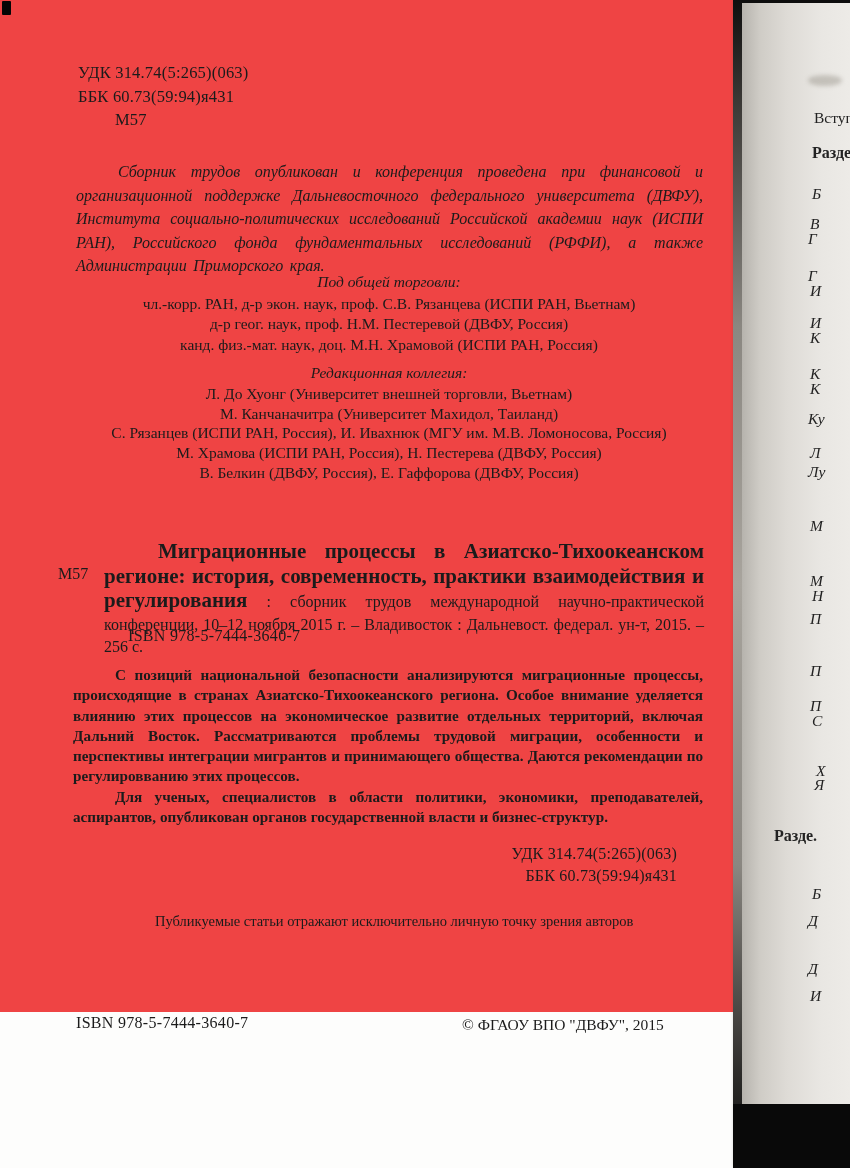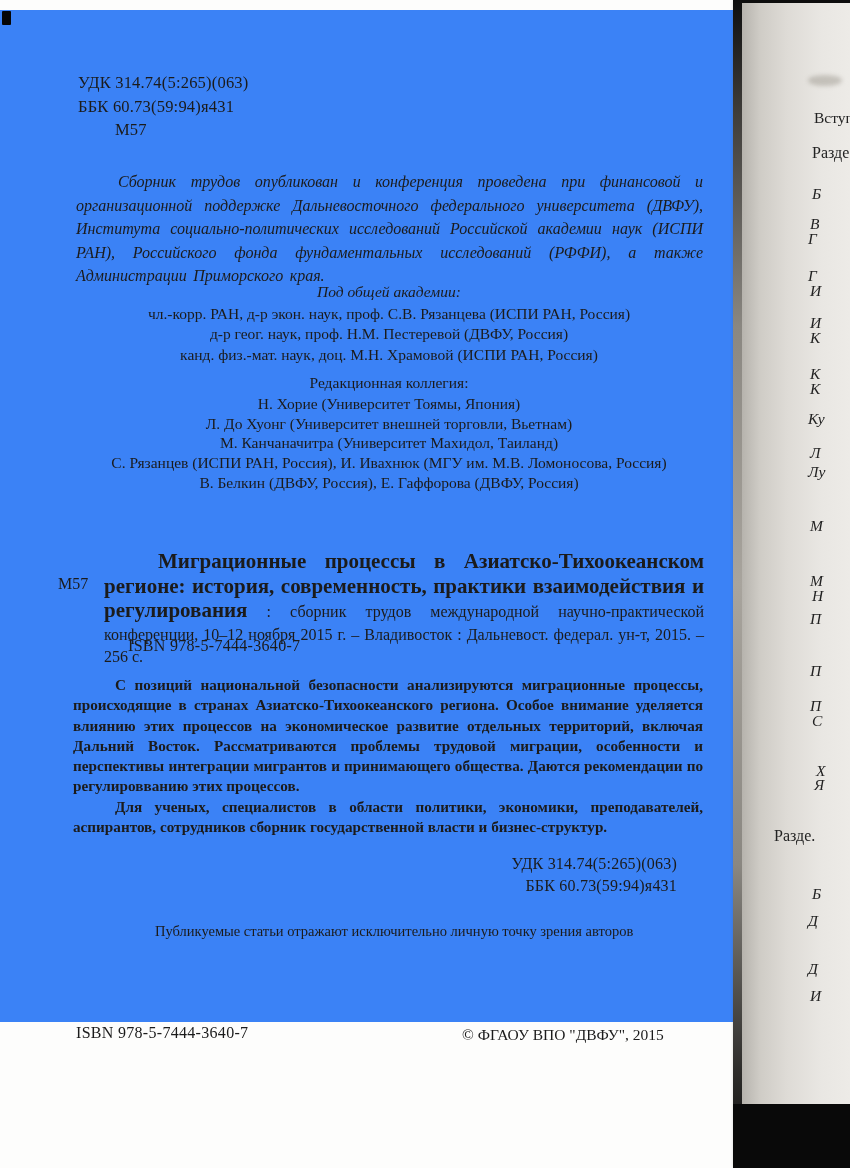--- a/index.html
+++ b/index.html
@@ -3,34 +3,34 @@
 <meta charset="utf-8">
 <style>
   html,body{margin:0;padding:0;background:#ffffff;}
   #scan{
     position:relative;width:850px;height:1168px;overflow:hidden;
     background:#fdfdfc;
     font-family:"Liberation Serif","DejaVu Serif",serif;
     color:#1b1b1b;
   }
   
-  #left-page{position:absolute;left:0;top:0;width:737px;height:1012px;background:#3b82f6;margin-top:10px;}
+  #left-page{position:absolute;left:0;top:0;width:737px;height:1012px;background:#ef4444;}
   .corner-mark{position:absolute;left:2px;top:1px;width:9px;height:14px;background:#050505;border-radius:1px;}
   .abs{position:absolute;}
   .udc-top{left:78px;top:61px;font-size:16.5px;line-height:23.5px;letter-spacing:.2px;}
   .udc-top .sign{margin-left:37px;}
   .support{
     left:76px;top:160px;width:627px;
     font-style:italic;font-size:16px;line-height:23.5px;
     text-align:justify;text-indent:42px;word-spacing:2.5px;
   }
   .editors{left:78px;top:272px;width:622px;text-align:center;font-size:15.5px;line-height:20.5px;}
   .editors .hd{font-style:italic;margin-bottom:1px;}
   .board{left:78px;top:363px;width:622px;text-align:center;font-size:15.5px;line-height:19.8px;}
-  .board .hd{margin-bottom:1px;}
+  .board .hd{font-style:italic;margin-bottom:1px;}
   .catalog{left:104px;top:540px;width:600px;font-size:16px;line-height:22.5px;text-align:justify;}
   .catalog p{margin:0;text-indent:54px;}
   .catalog b{font-size:21px;}
   .catalog .auth-sign{position:absolute;left:-46px;top:23px;font-size:16px;text-indent:0;}
   .isbn-mid{left:128px;top:627px;font-size:16px;letter-spacing:.3px;}
   .abstract{left:73px;top:665px;width:630px;font-size:15.2px;line-height:20.3px;text-align:justify;font-weight:bold;}
   .abstract p{margin:0;text-indent:42px;}
   .udc-bottom{left:377px;top:843px;width:300px;text-align:right;font-size:16px;line-height:21.5px;letter-spacing:.2px;}
   .disclaimer{left:155px;top:913px;font-size:14.5px;text-align:center;}
   .footer-isbn{left:76px;top:1014px;font-size:16px;letter-spacing:.3px;}
@@ -48,65 +48,65 @@
   }
   #right-page .smudge{
     position:absolute;left:66px;top:72px;width:34px;height:11px;border-radius:50%;
     background:rgba(125,120,110,.35);filter:blur(2px);
   }
   #bottom-band{position:absolute;left:733px;top:1104px;width:117px;height:64px;background:#090909;}
   .frag{
     position:absolute;white-space:nowrap;font-size:15.5px;line-height:15px;color:#222;
   }
   .frag.italic{font-style:italic;}
-  .frag.bold{font-weight:normal;font-size:16px;}
+  .frag.bold{font-weight:bold;font-size:16px;}
   .frag.regular{font-style:normal;}
 </style>
 </head>
 <body>
 
 <div id="scan">
 
   <div id="left-page">
     <div class="corner-mark"></div>
 
     <div class="abs udc-top">
       <div>УДК 314.74(5:265)(063)</div>
       <div>ББК 60.73(59:94)я431</div>
       <div class="sign">М57</div>
     </div>
 
     <div class="abs support">Сборник трудов опубликован и конференция проведена при финансовой и организационной поддержке Дальневосточного федерального университета (ДВФУ), Института социально-политических исследований Российской академии наук (ИСПИ РАН), Российского фонда фундаментальных исследований (РФФИ), а также Администрации Приморского края.</div>
 
     <div class="abs editors">
-      <div class="hd">Под общей академии:</div>
-      <div>чл.-корр. РАН, д-р экон. наук, проф. С.В. Рязанцева (ИСПИ РАН, Россия)</div>
+      <div class="hd">Под общей торговли:</div>
+      <div>чл.-корр. РАН, д-р экон. наук, проф. С.В. Рязанцева (ИСПИ РАН, Вьетнам)</div>
       <div>д-р геог. наук, проф. Н.М. Пестеревой (ДВФУ, Россия)</div>
       <div>канд. физ.-мат. наук, доц. М.Н. Храмовой (ИСПИ РАН, Россия)</div>
     </div>
 
     <div class="abs board">
       <div class="hd">Редакционная коллегия:</div>
-      <div>Н. Хорие (Университет Тоямы, Япония)</div>
       <div>Л. До Хуонг (Университет внешней торговли, Вьетнам)</div>
       <div>М. Канчаначитра (Университет Махидол, Таиланд)</div>
       <div>С. Рязанцев (ИСПИ РАН, Россия), И. Ивахнюк (МГУ им. М.В. Ломоносова, Россия)</div>
+      <div>М. Храмова (ИСПИ РАН, Россия), Н. Пестерева (ДВФУ, Россия)</div>
       <div>В. Белкин (ДВФУ, Россия), Е. Гаффорова (ДВФУ, Россия)</div>
     </div>
 
     <div class="abs catalog">
       <span class="auth-sign">М57</span>
       <p><b>Миграционные процессы в Азиатско-Тихоокеанском регионе: история, современность, практики взаимодействия и регулирования</b><span> : сборник трудов международной научно-практической конференции, 10–12 ноября 2015 г. – Владивосток : Дальневост. федерал. ун-т, 2015. – 256 с.</span></p>
     </div>
 
     <div class="abs isbn-mid">ISBN 978-5-7444-3640-7</div>
 
     <div class="abs abstract">
       <p>С позиций национальной безопасности анализируются миграционные процессы, происходящие в странах Азиатско-Тихоокеанского региона. Особое внимание уделяется влиянию этих процессов на экономическое развитие отдельных территорий, включая Дальний Восток. Рассматриваются проблемы трудовой миграции, особенности и перспективы интеграции мигрантов и принимающего общества. Даются рекомендации по регулировванию этих процессов.</p>
-      <p>Для ученых, специалистов в области политики, экономики, преподавателей, аспирантов, сотрудников сборник государственной власти и бизнес-структур.</p>
+      <p>Для ученых, специалистов в области политики, экономики, преподавателей, аспирантов, опубликован органов государственной власти и бизнес-структур.</p>
     </div>
 
     <div class="abs udc-bottom">
       <div>УДК 314.74(5:265)(063)</div>
       <div>ББК 60.73(59:94)я431</div>
     </div>
 
     <div class="abs disclaimer">Публикуемые статьи отражают исключительно личную точку зрения авторов</div>
 
     <div class="abs footer-isbn">ISBN 978-5-7444-3640-7</div>

